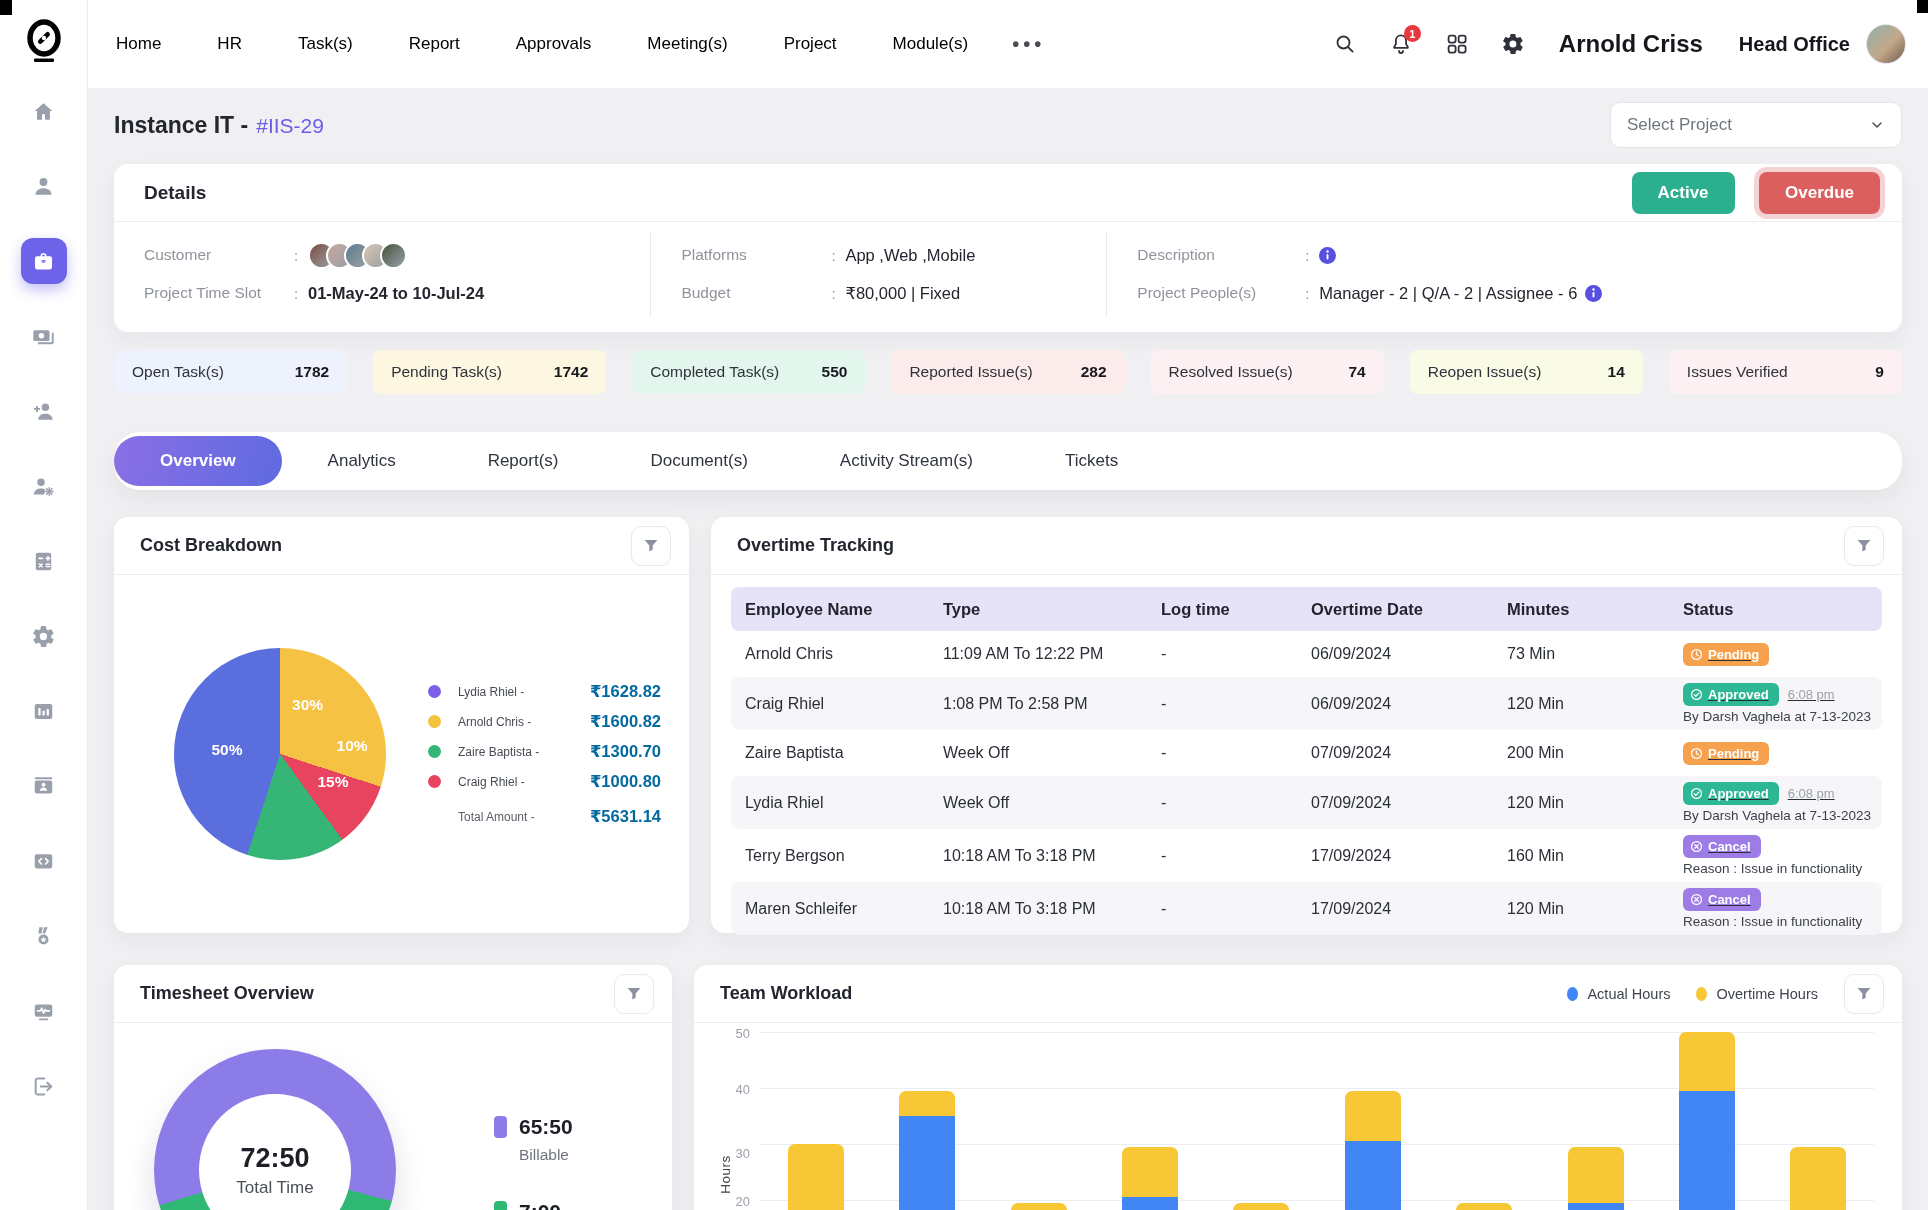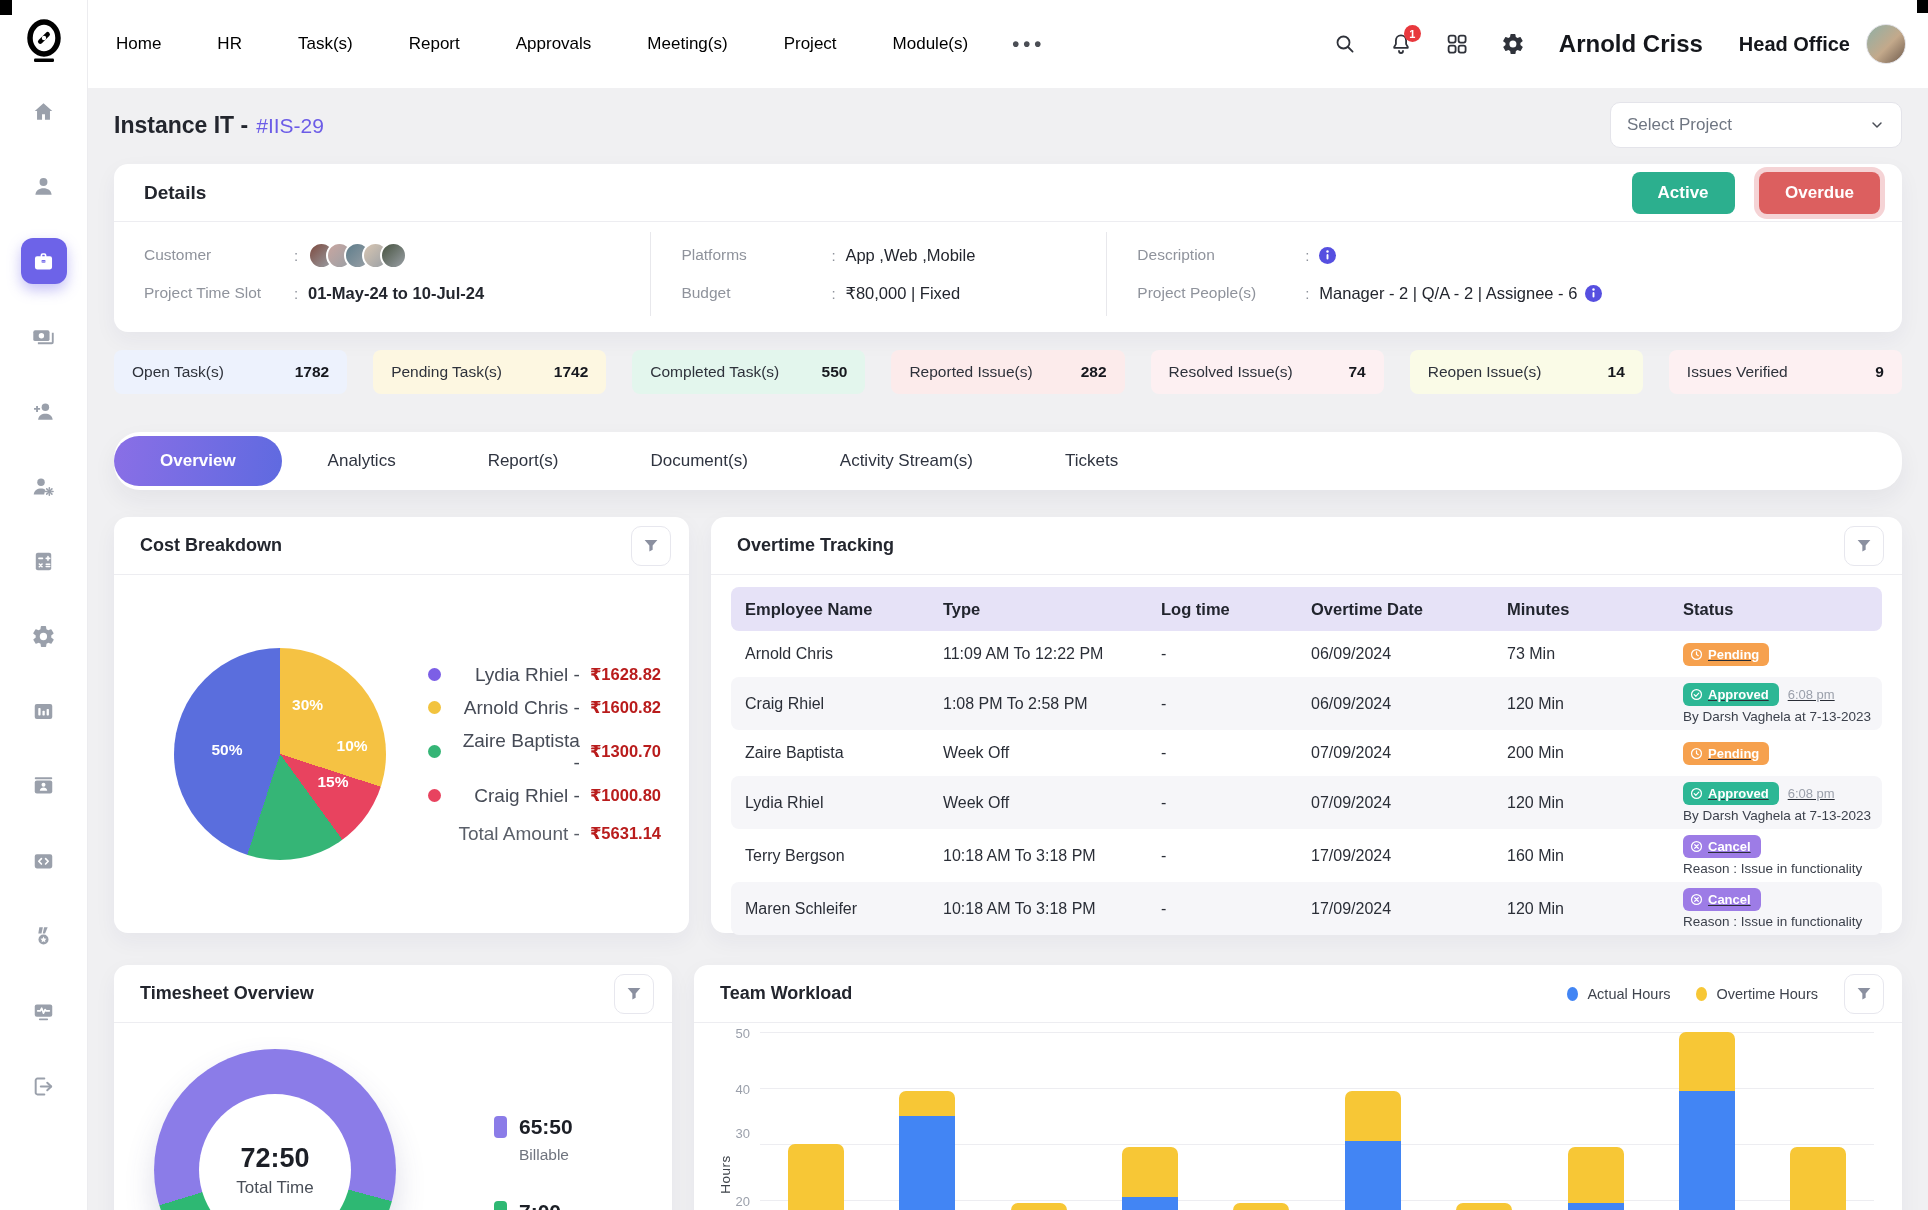--- a/index.html
+++ b/index.html
@@ -103,22 +103,22 @@
   .filter-btn svg { width:18px; height:18px; fill:#8b90a0; }
 
   
   .cost-card { width:575px; flex:0 0 575px; }
   .cost-body { display:flex; align-items:center; height:calc(100% - 58px);padding-left:28px; }
   .pie { width:212px; height:212px; border-radius:50%; margin-left:32px; position:relative; flex:0 0 212px; }
   .pie-label { position:absolute; transform:translate(-50%,-50%); color:#fff; font-weight:700; font-size:15.5px; }
   .cost-legend { flex:1; margin:0 28px 0 42px; }
   .cl-row { display:grid; grid-template-columns:20px 1fr auto; align-items:center; column-gap:10px; margin:11px 0; }
   .cl-dot { width:13px; height:13px; border-radius:50%; }
-  .cl-name { font-size:19px; color:#464b56;text-align:right; }
-  .cl-value { font-size:16.5px; color:#b91c1c; font-weight:600;text-align:center; }
+  .cl-name { font-size:12px; color:#464b56; }
+  .cl-value { font-size:16.5px; color:#0369a1; font-weight:600;text-align:center; }
   .cl-total { margin-top:16px; }
   .cl-total .cl-name { color:#5a5f69; }
   .cl-total .cl-value { font-weight:800; }
 
   
   .overtime-card { flex:1; min-width:0; }
   .tbl { padding:12px 20px 0; }
   .thead,.trow { display:grid; grid-template-columns:198px 218px 150px 196px 176px 1fr; align-items:center; }
   .thead { background:#e6e2f7; border-radius:8px; height:44px; font-size:16.5px; font-weight:600; color:#22252e; }
   .thead > div, .trow > div { padding-left:14px; }
@@ -744,21 +744,21 @@
                   </svg>
               </button>
             </div>
           </div>
           <div class="wl-body">
             <span class="wl-ylabel">Hours</span>
             <div class="wl-plot" id="wl-plot">
                 <div class="gridline" style="bottom: 112px;"></div>
                 <div class="tick" style="bottom: 104px;">20</div>
                 <div class="gridline" style="bottom: 168px;"></div>
-                <div class="tick" style="bottom: 172px; margin-top: 40px;">30</div>
+                <div class="tick" style="bottom: 152px; margin-top: 40px;">30</div>
                 <div class="gridline" style="bottom: 224px;"></div>
                 <div class="tick" style="bottom: 216px;">40</div>
                 <div class="gridline" style="bottom: 280px;"></div>
                 <div class="tick" style="bottom: 272px;">50</div>
                 <div class="wl-bar" style="left: calc(5% - 28px); height: 170.8px;">
                   <div class="wl-seg-top" style="height: 98px; background: rgb(247, 199, 54);"></div>
                 </div>
                 <div class="wl-bar" style="left: calc(15% - 28px); height: 224px;">
                   <div class="wl-seg-top" style="height: 25.2px; background: rgb(247, 199, 54);"></div>
                   <div style="height: 198.8px; background: rgb(66, 133, 244);"></div>

